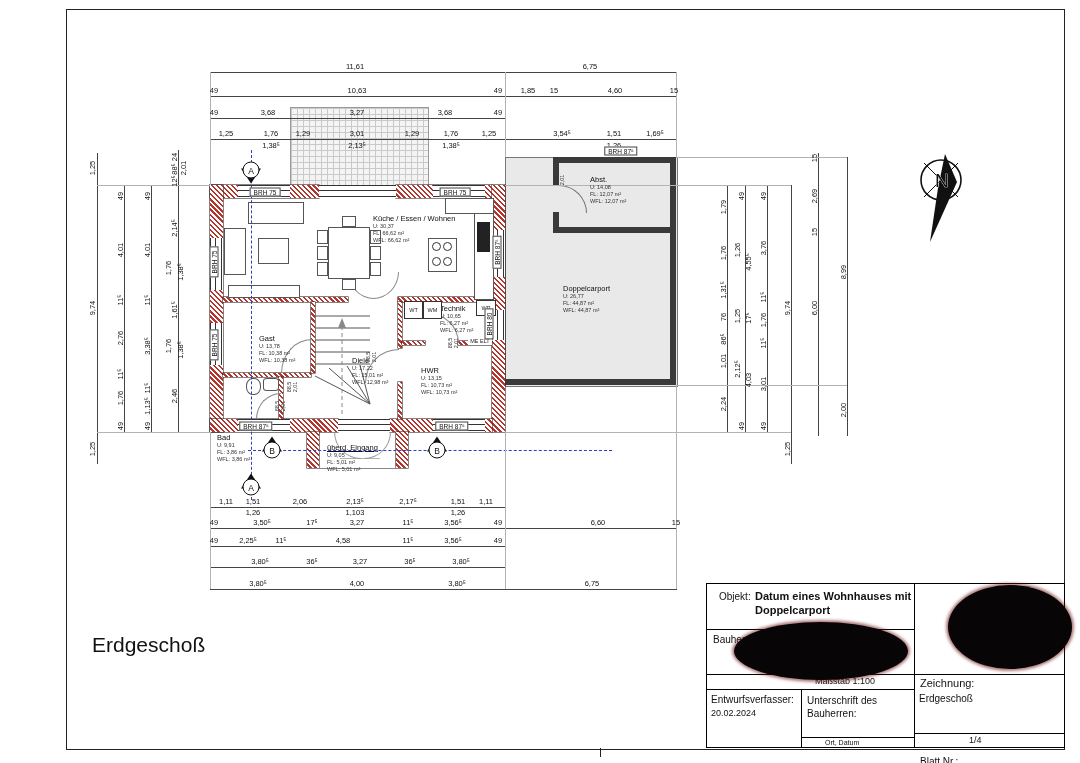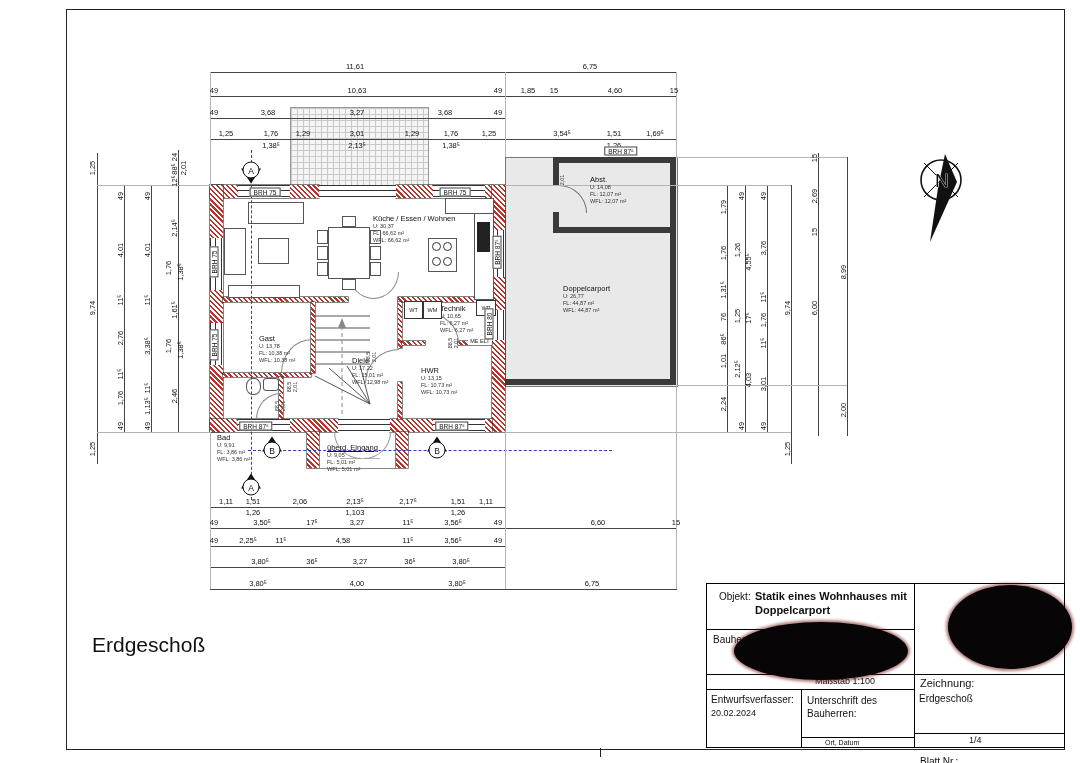--- a/index.html
+++ b/index.html
@@ -424,21 +424,21 @@
   <div id="titleblock">
     <div class="tb-line" style="left:0;top:45px;width:207px;height:1px;"></div>
     <div class="tb-line" style="left:0;top:90px;width:357px;height:1px;"></div>
     <div class="tb-line" style="left:0;top:105px;width:207px;height:1px;"></div>
     <div class="tb-line" style="left:207px;top:0;width:1px;height:163px;"></div>
     <div class="tb-line" style="left:94px;top:105px;width:1px;height:58px;"></div>
     <div class="tb-line" style="left:94px;top:153px;width:113px;height:1px;"></div>
     <div class="tb-line" style="left:207px;top:149px;width:150px;height:1px;"></div>
 
     <div class="tb-txt" style="left:12px;top:7px;">Objekt:</div>
-    <div class="tb-txt" id="objekt-value" style="left:48px;top:6px;">Statik eines Wohnhauses mit Doppelcarport</div>
+    <div class="tb-txt" id="objekt-value" style="left:48px;top:6px;">Datum eines Wohnhauses mit Doppelcarport</div>
     <div class="tb-txt" style="left:6px;top:50px;">Bauherr:</div>
     <div class="tb-txt" style="left:4px;top:92px;font-size:9px;margin-top:32px;">20.02.2024</div>
     <div class="tb-txt" style="left:108px;top:92px;font-size:9px;">Maßstab 1:100</div>
     <div class="tb-txt" style="left:4px;top:110px;">Entwurfsverfasser:</div>
     <div class="tb-txt" style="left:100px;top:110px;width:100px;white-space:normal;line-height:1.3;">Unterschrift des Bauherren:</div>
     <div class="tb-txt" style="left:118px;top:155px;font-size:7px;">Ort, Datum</div>
     <div class="tb-txt" style="left:213px;top:93px;font-size:11px;">Zeichnung:</div>
     <div class="tb-txt" style="left:212px;top:109px;">Erdgeschoß</div>
     <div class="tb-txt" style="left:213px;top:152px;margin-top:20px;">Blatt Nr.:</div>
     <div class="tb-txt" style="left:262px;top:151px;font-size:9px;">1/4</div>

